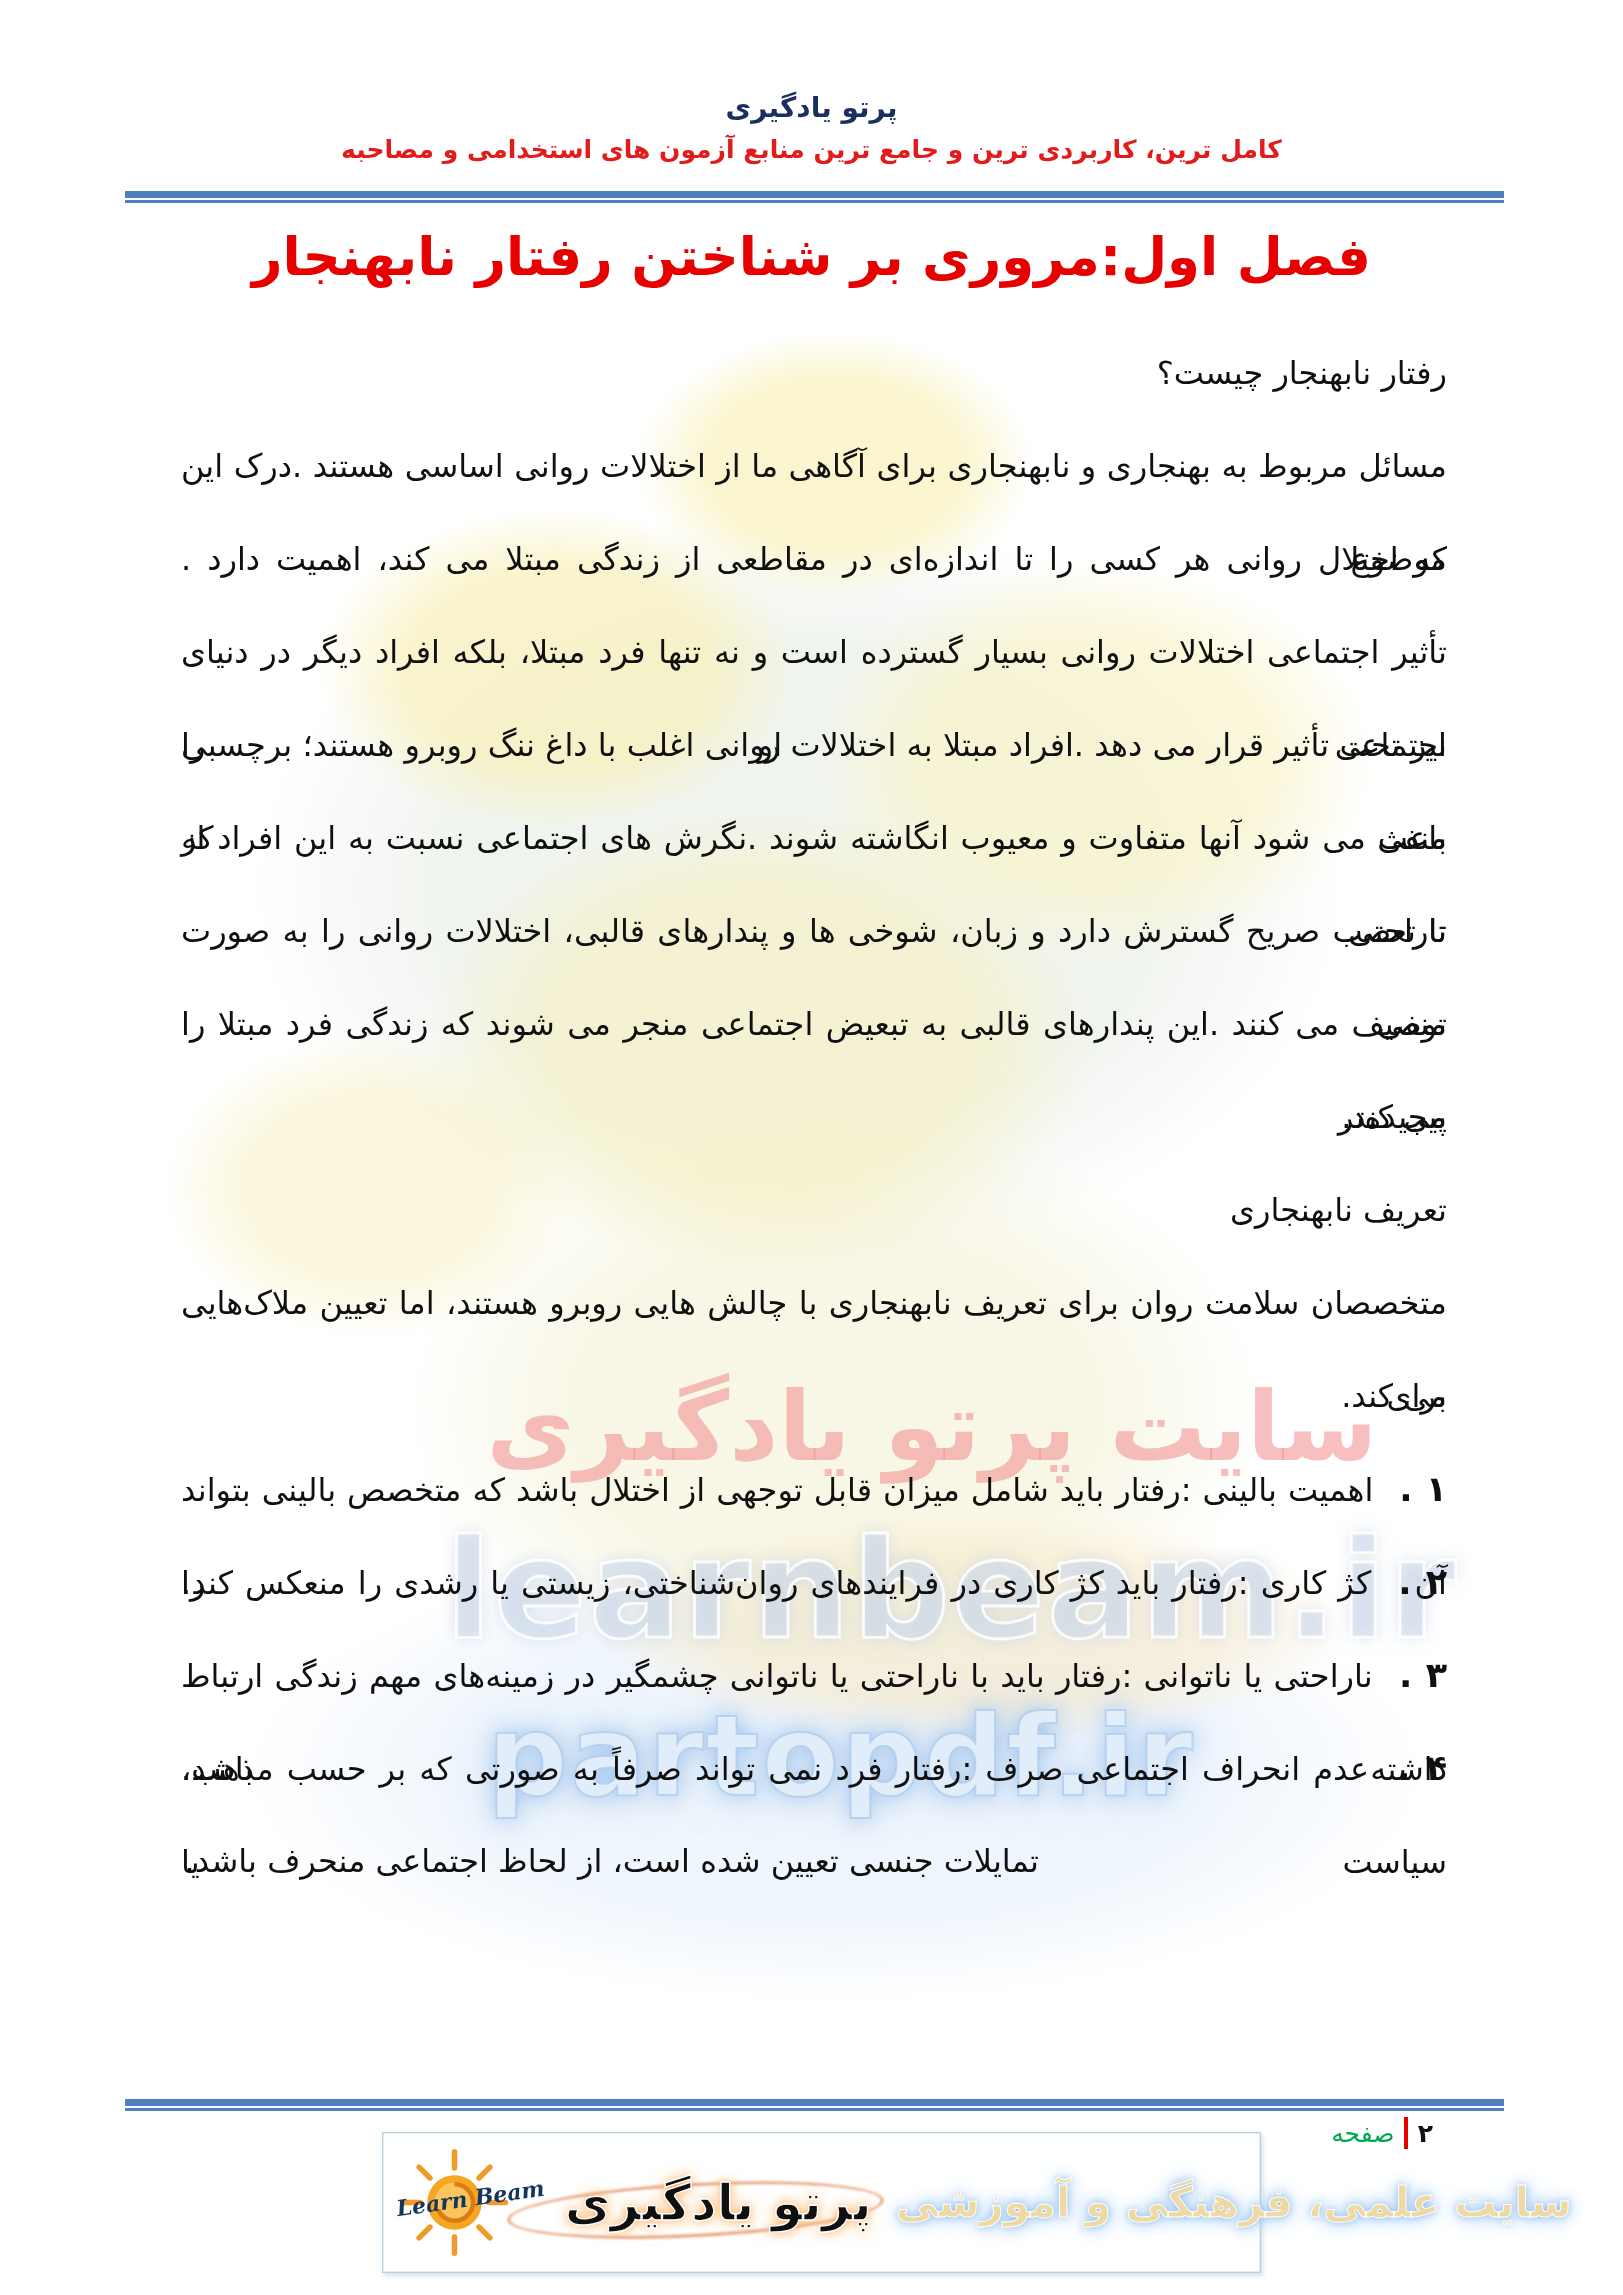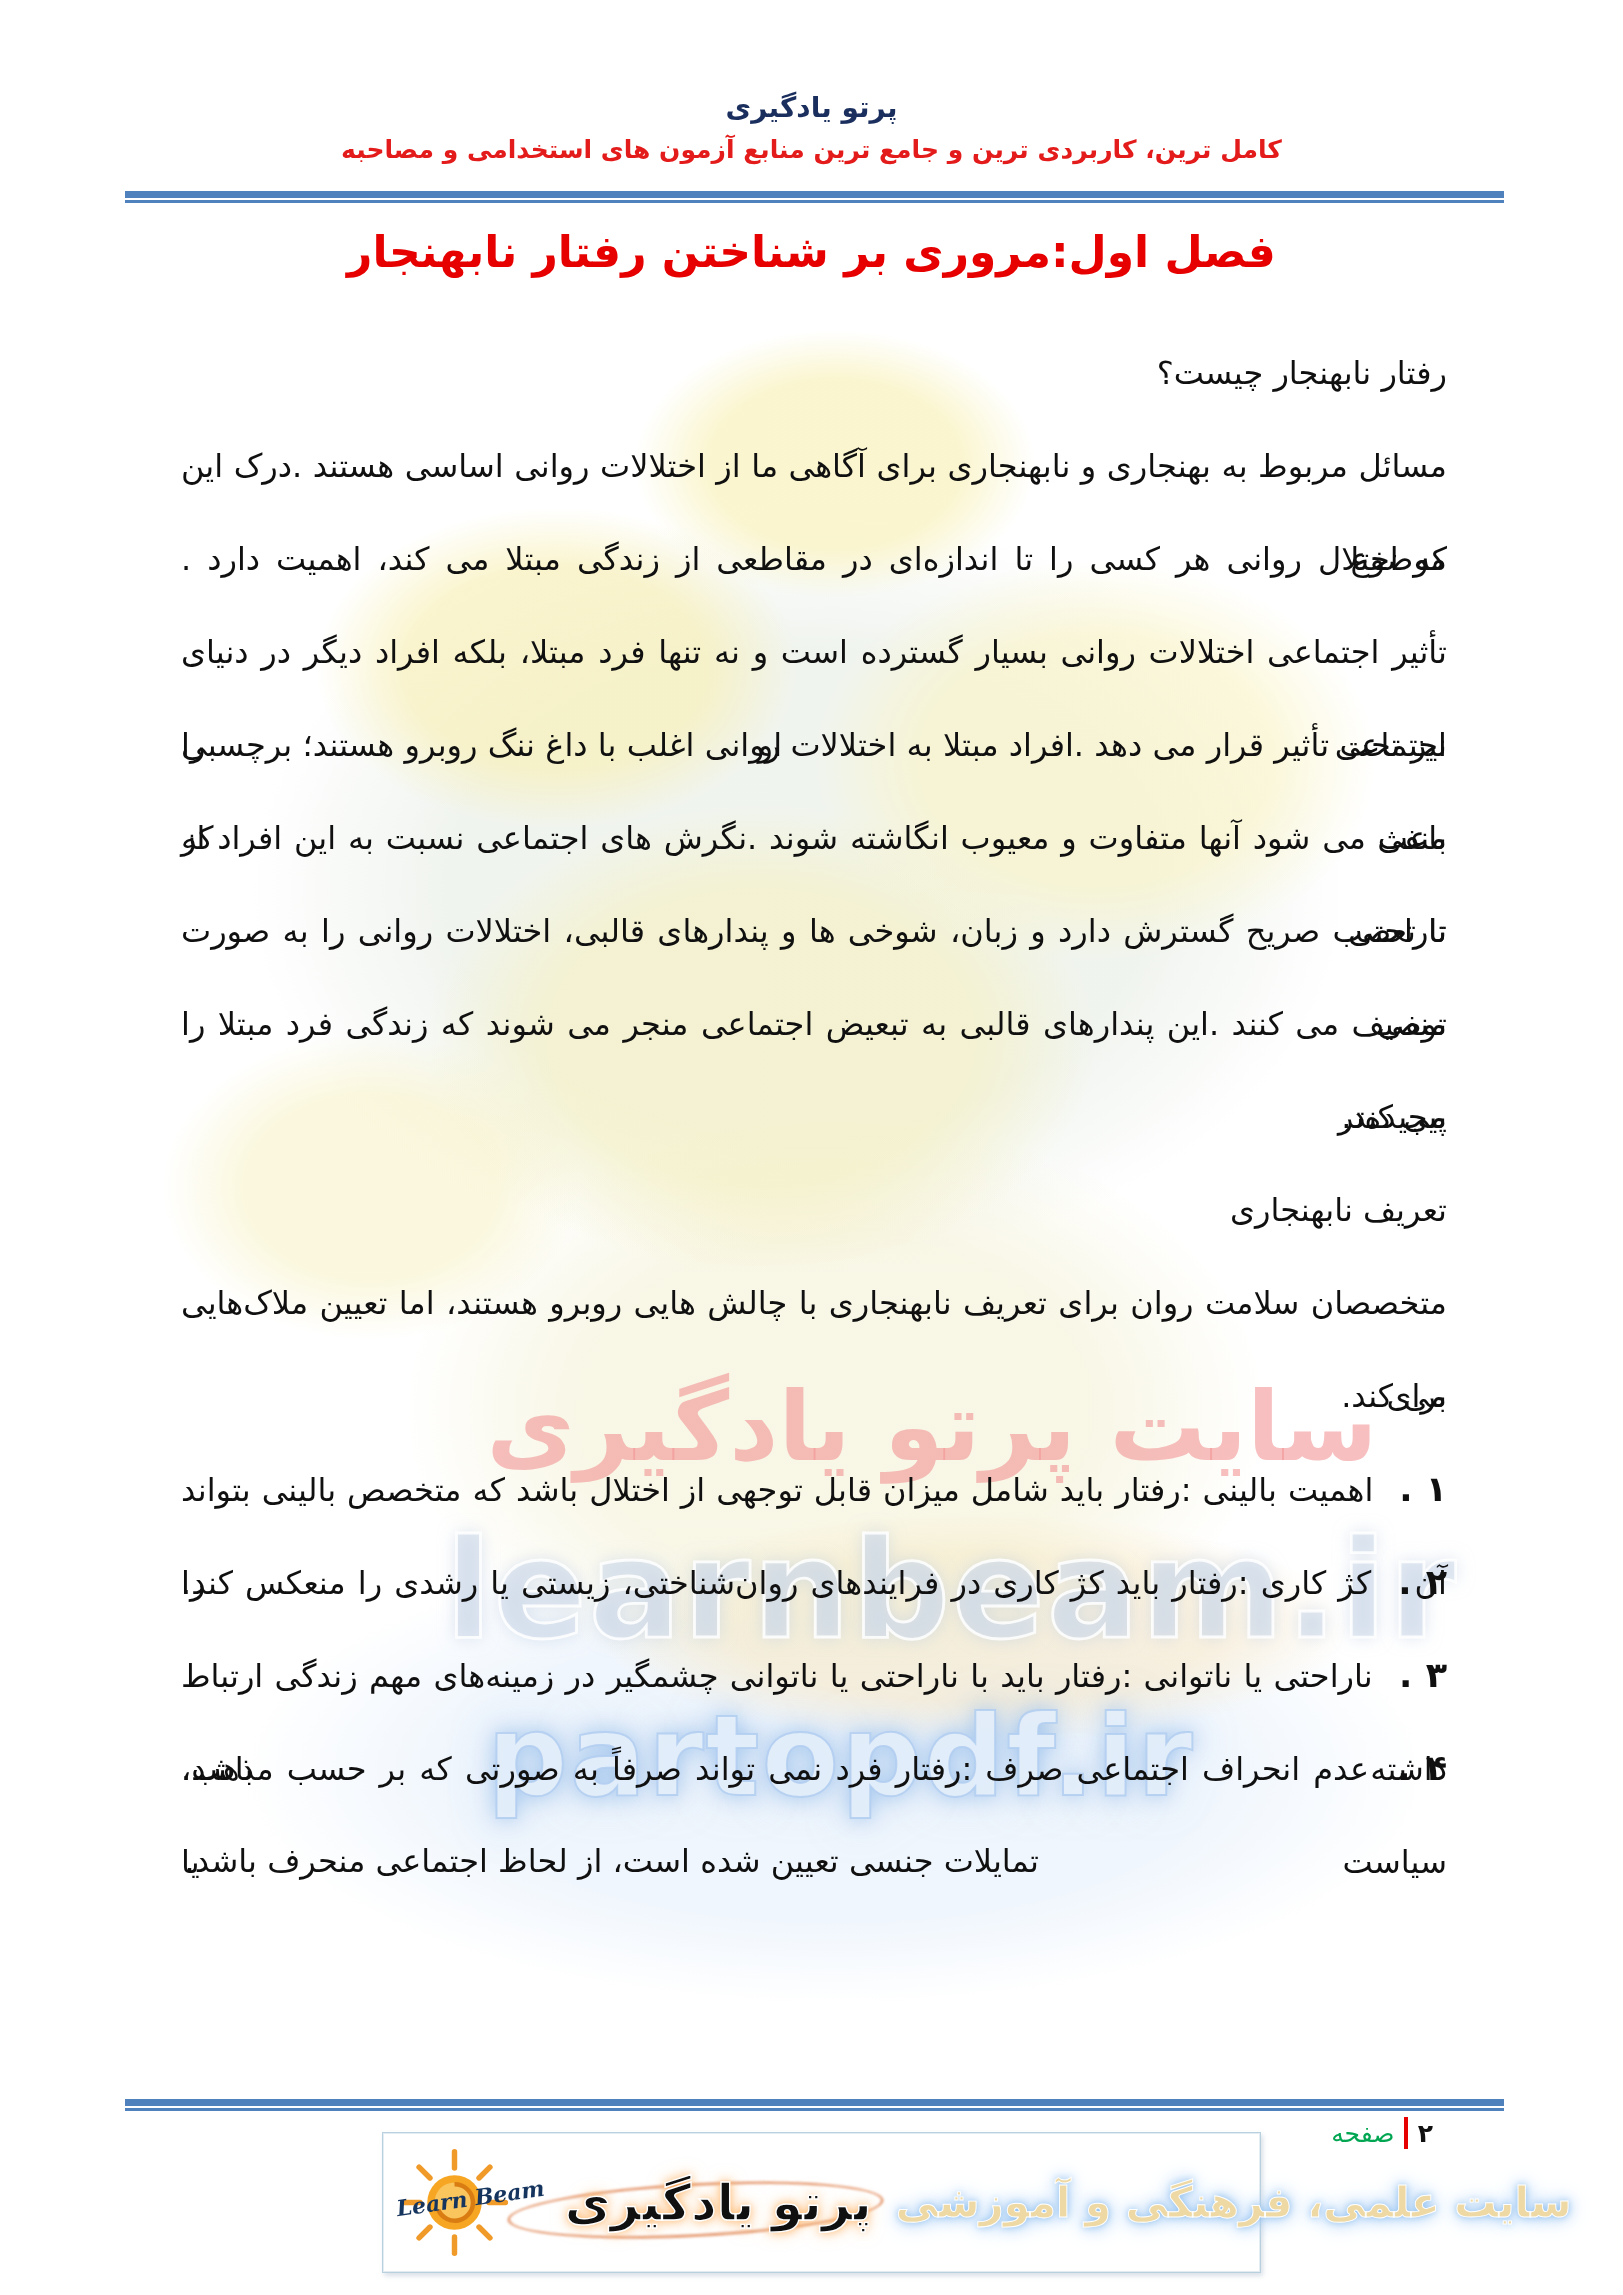--- a/index.html
+++ b/index.html
@@ -31,21 +31,21 @@
   .tagline{font-size:25px;font-weight:bold;color:#e31b1b;direction:rtl;margin-top:11px;}
   .rule{position:absolute;left:125px;right:119px;z-index:2;}
   .rule-top{top:191px;}
   .rule-bottom{top:2099px;}
   .rule .thick{display:block;height:6.5px;background:#4f81bd;margin-bottom:2.8px;}
   .rule .thin{display:block;height:2.8px;background:#4f81bd;}
   
   .chapter-title{
     position:absolute;top:226px;left:0;right:0;z-index:2;
     margin:0;text-align:center;direction:rtl;
-    font-size:44px;font-weight:600;color:#e60000;
+    font-size:53px;font-weight:600;color:#e60000;
   }
   
   .body{
     position:absolute;top:327px;left:181px;right:176px;z-index:2;
     direction:rtl;font-size:32px;color:#101010;
   }
   .line{height:93px;line-height:93px;}
   .line.j{text-align:justify;text-align-last:justify;-moz-text-align-last:justify;}
   .line.r{text-align:right;}
   .line.ind1{padding-right:65px;}

